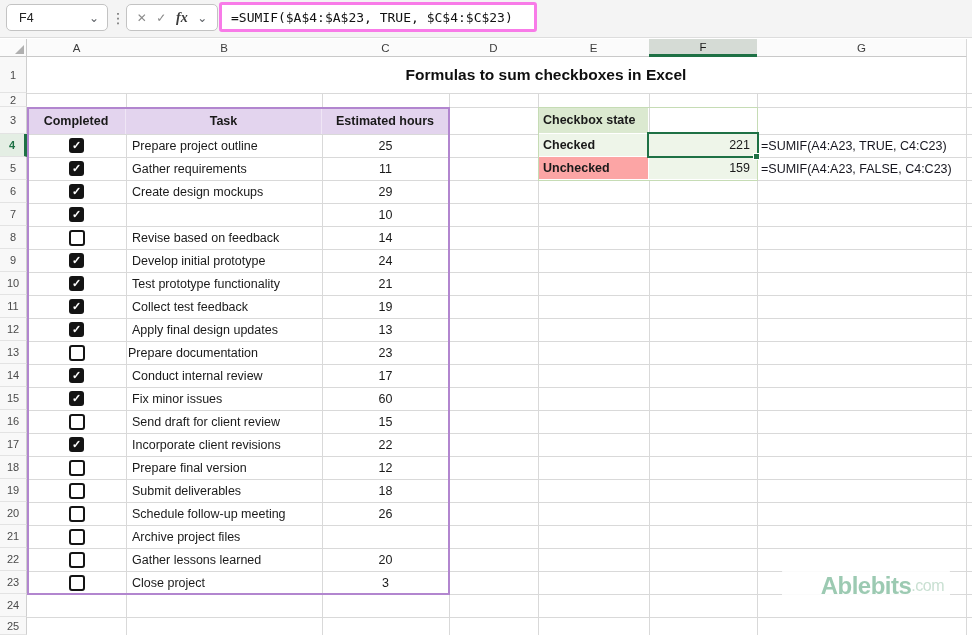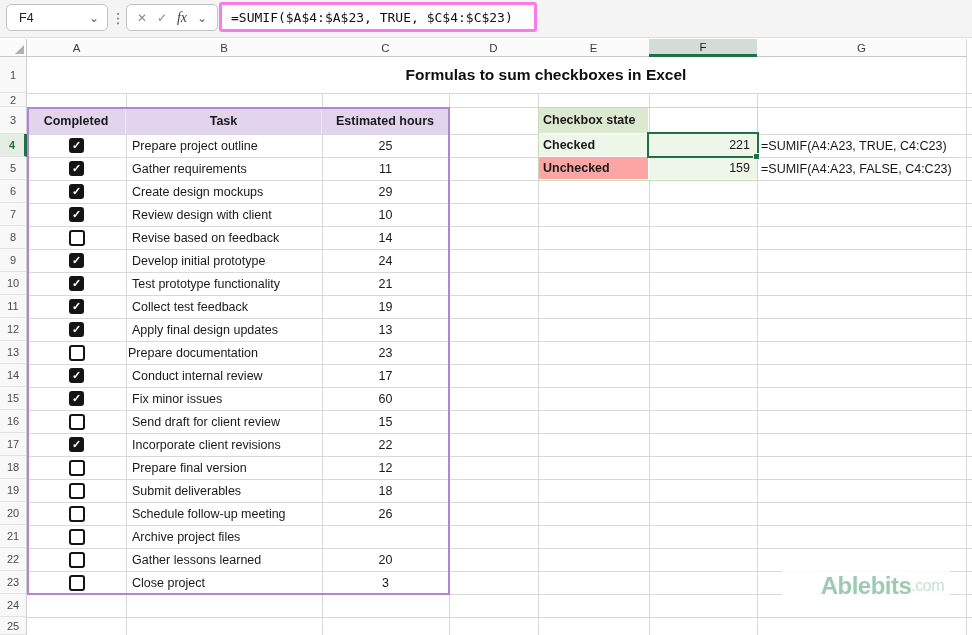--- a/index.html
+++ b/index.html
@@ -10,21 +10,21 @@
   .topbar{left:0;top:0;width:972px;height:38px;background:#f4f4f4;border-bottom:1px solid #dddddd;}
   .namebox{left:6px;top:4px;width:102px;height:27px;background:#fff;border:1px solid #c3c3c3;
            border-radius:5px;display:flex;align-items:center;font-size:12.5px;color:#222;}
   .namebox .val{padding-left:12px;flex:1;}
   .chev{color:#5f6368;font-size:12px;padding-right:8px;}
   .dots{left:112px;top:4px;width:12px;height:27px;display:flex;align-items:center;justify-content:center;
         color:#666;font-size:14px;}
   .fxgroup{left:126px;top:4px;width:92px;height:27px;background:#fff;border:1px solid #c3c3c3;
            border-radius:5px;display:flex;align-items:center;justify-content:space-evenly;}
   .fxbtn{color:#8a8a8a;font-size:12px;}
-  .fxlabel{font-family:"Liberation Serif",serif;font-style:italic;font-weight:400;color:#3c3c3c;font-size:14px;}
+  .fxlabel{font-family:"Liberation Serif",serif;font-style:italic;font-weight:700;color:#3c3c3c;font-size:14px;}
   .formulabox{left:219px;top:2px;width:318px;height:30px;background:#fff;border:3px solid #f87be8;
               border-radius:3px;display:flex;align-items:center;}
   .formulabox .ftext{font-family:"DejaVu Sans Mono",monospace;font-size:13px;color:#111;padding-left:9px;white-space:nowrap;}
   
   .colhdr{top:39px;height:18px;background:#fbfbfb;border-right:1px solid #d9d9d9;border-bottom:1px solid #c9c9c9;
           display:flex;align-items:center;justify-content:center;font-size:11.5px;color:#3d3d3d;}
   .colhdr.sel{background:#d5dbd5;border-bottom:3px solid #1e7145;color:#1b1b1b;}
   .corner{left:0;top:39px;width:27px;height:18px;background:#fbfbfb;border-right:1px solid #c9c9c9;border-bottom:1px solid #c9c9c9;}
   .corner .tri{position:absolute;right:2px;bottom:2px;width:0;height:0;
                border-left:9px solid transparent;border-bottom:9px solid #b0b0b0;}
@@ -153,21 +153,20 @@
       <div class="abs cell" style="left: 132px; top: 157px; width: 190px; height: 23px;">Gather requirements</div>
       <div class="abs cell center" style="left: 322px; top: 157px; width: 127px; height: 23px;">11</div>
       <div class="abs cell center" style="left: 27px; top: 180px; width: 99px; height: 23px;">
         <div class="cb on">✓</div>
       </div>
       <div class="abs cell" style="left: 132px; top: 180px; width: 190px; height: 23px;">Create design mockups</div>
       <div class="abs cell center" style="left: 322px; top: 180px; width: 127px; height: 23px;">29</div>
       <div class="abs cell center" style="left: 27px; top: 203px; width: 99px; height: 23px;">
         <div class="cb on">✓</div>
       </div>
-      <div class="abs cell" style="left: 132px; top: 203px; width: 190px; height: 23px;">Review design with client</div>
       <div class="abs cell center" style="left: 322px; top: 203px; width: 127px; height: 23px;">10</div>
       <div class="abs cell center" style="left: 27px; top: 226px; width: 99px; height: 23px;">
         <div class="cb off"></div>
       </div>
       <div class="abs cell" style="left: 132px; top: 226px; width: 190px; height: 23px;">Revise based on feedback</div>
       <div class="abs cell center" style="left: 322px; top: 226px; width: 127px; height: 23px;">14</div>
       <div class="abs cell center" style="left: 27px; top: 249px; width: 99px; height: 23px;">
         <div class="cb on">✓</div>
       </div>
       <div class="abs cell" style="left: 132px; top: 249px; width: 190px; height: 23px;">Develop initial prototype</div>

